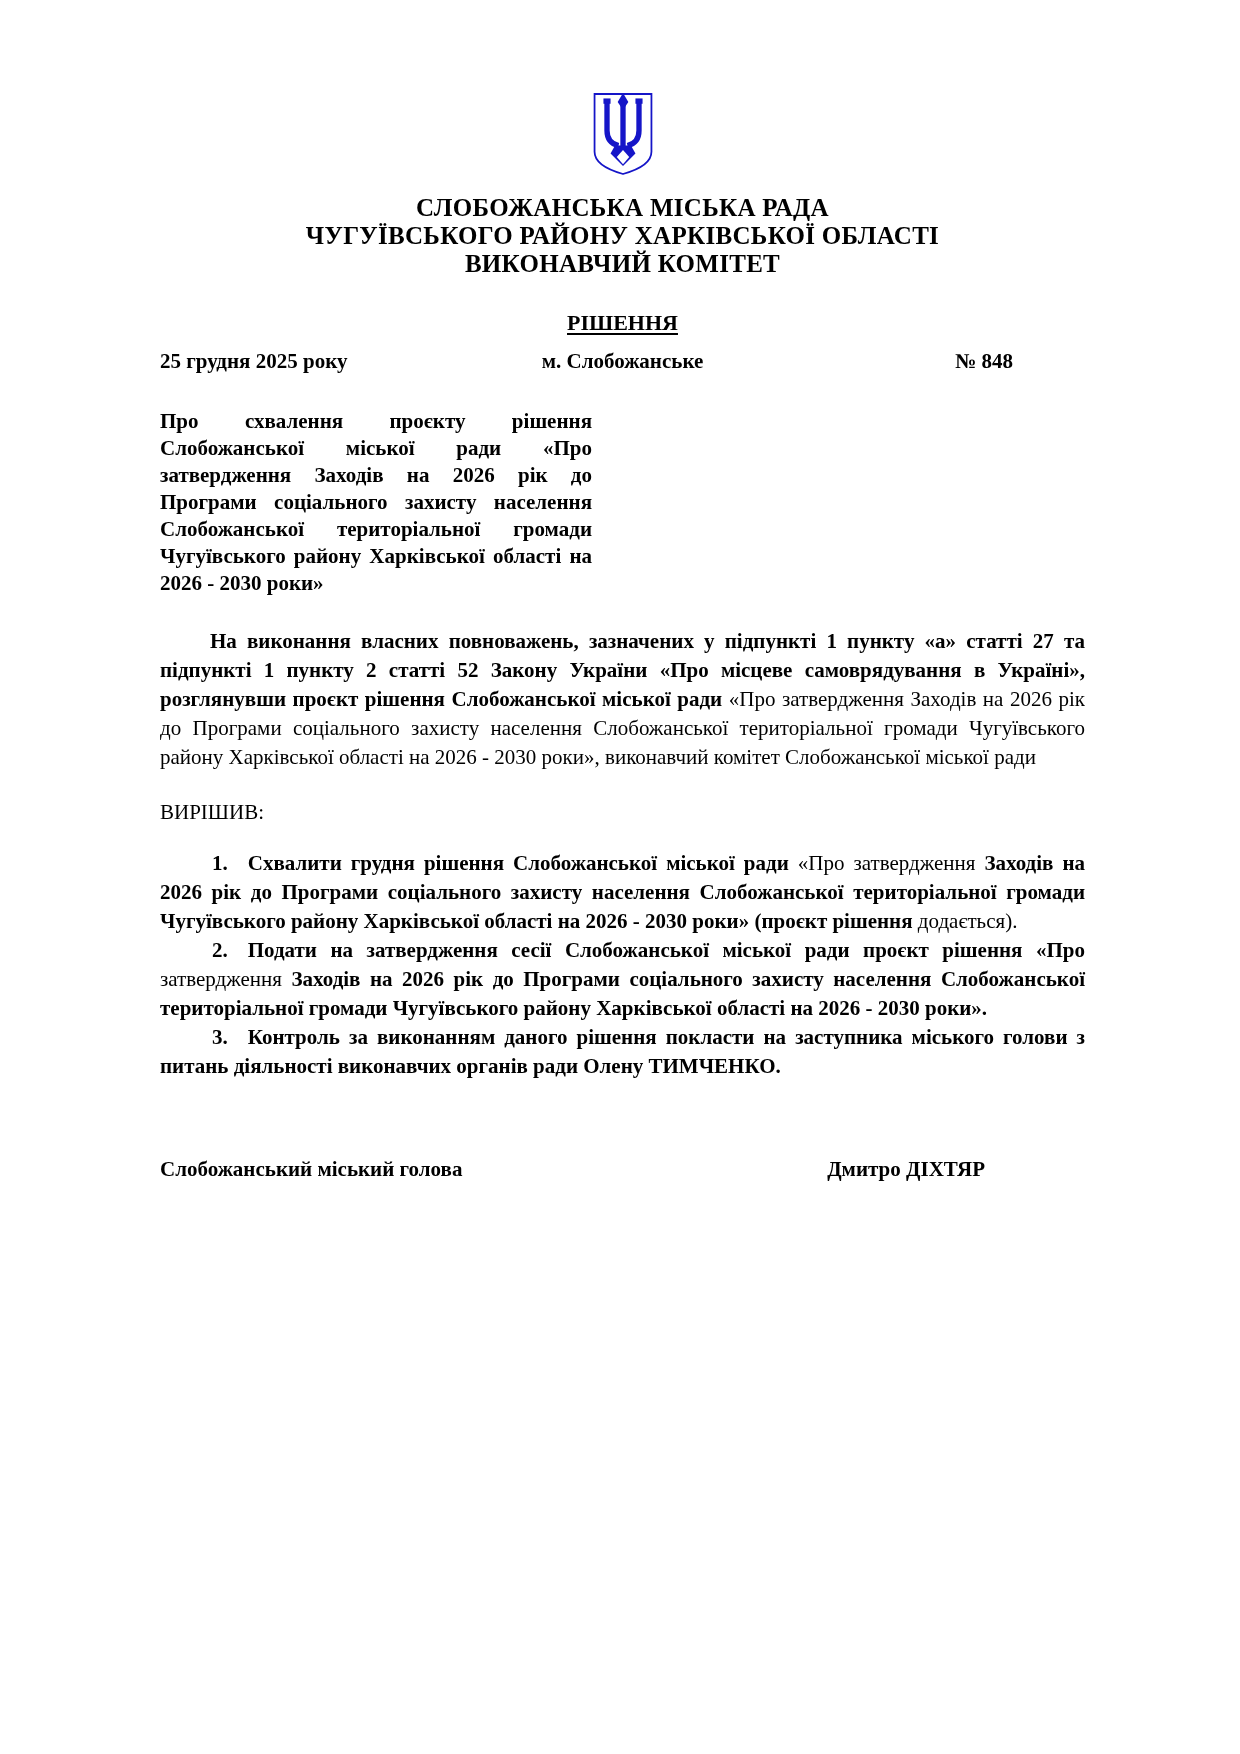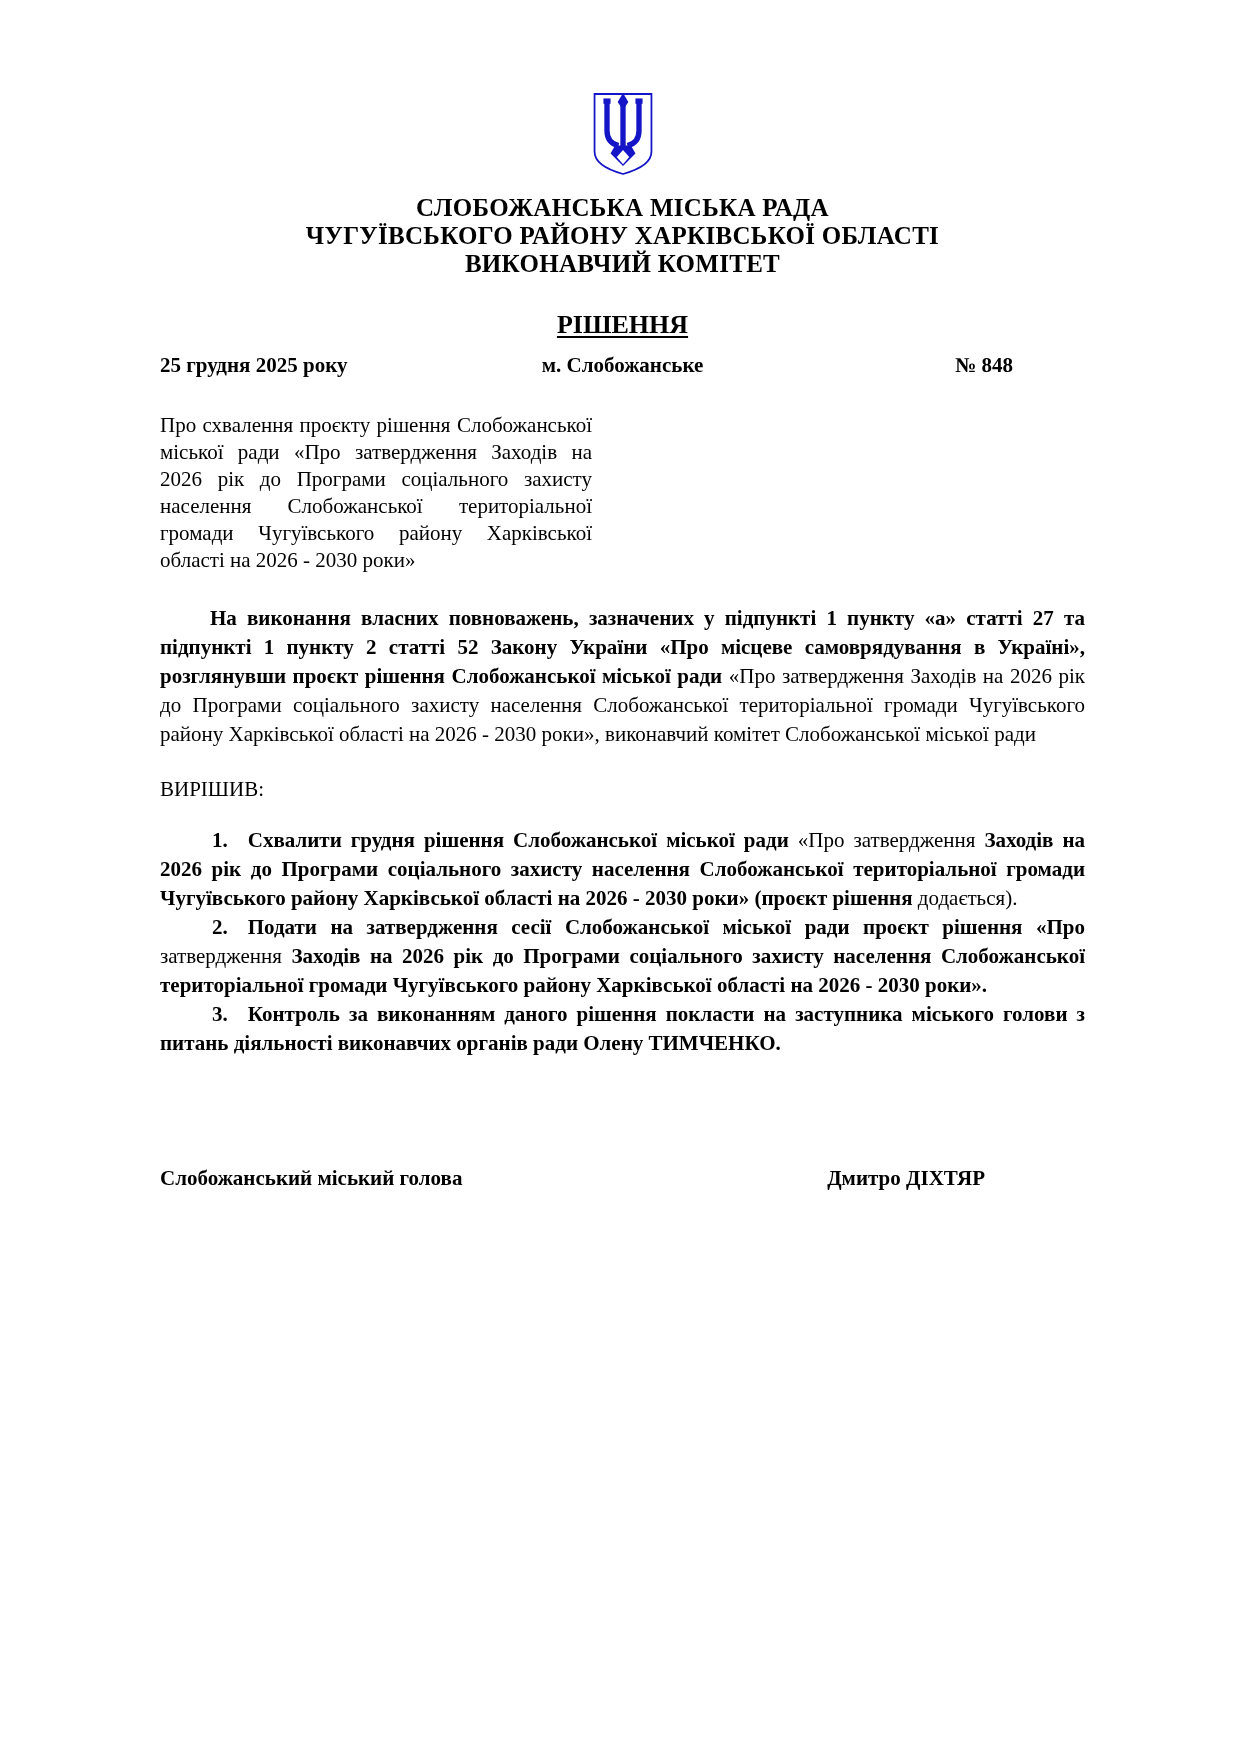--- a/index.html
+++ b/index.html
@@ -12,38 +12,38 @@
     position: relative;
     overflow: hidden;
   }
   .page { padding: 88px 155px 0 160px; }
 
   .emblem-wrap { text-align: center; height: 94px; margin-bottom: 12px; }
   .emblem-wrap svg { width: 64px; height: 92px; display: inline-block; }
 
   .org-header { text-align: center; font-weight: bold; font-size: 25px; line-height: 28px; letter-spacing: 0.3px; }
 
-  .doc-type { text-align: center; font-weight: bold; font-size: 26px; margin-top: 32px; }
+  .doc-type { text-align: center; font-weight: bold; font-size: 22px; margin-top: 32px; }
   .doc-type span { text-decoration: underline; text-underline-offset: 3px; }
 
   .meta-row { display: grid; grid-template-columns: 1fr auto 1fr; margin-top: 13px; font-size: 21px; font-weight: bold; }
   .meta-row .place { text-align: center; }
   .meta-row .num { text-align: right; padding-right: 72px; }
 
-  .subject { margin-top: 34px; width: 432px; font-weight: normal; font-size: 21px; line-height: 27px; text-align: justify; }
+  .subject { margin-top: 34px; width: 432px; font-weight: bold; font-size: 21px; line-height: 27px; text-align: justify; }
 
   .preamble { margin-top: 30px; font-size: 21px; line-height: 29px; text-align: justify; text-indent: 50px; }
 
   .resolved { margin-top: 26px; font-size: 21px; line-height: 29px; }
 
   .items { margin-top: 22px; }
   .item { font-size: 21px; line-height: 29px; text-align: justify; text-indent: 52px; }
   .item .item-num { font-weight: bold; margin-right: 20px; }
 
-  .sig-row { display: flex; justify-content: space-between; margin-top: 108px; font-size: 21px; font-weight: bold; }
+  .sig-row { display: flex; justify-content: space-between; margin-top: 76px; font-size: 21px; font-weight: bold; }
   .sig-row .sig-name { padding-right: 100px; }
 
   .b { font-weight: bold; }
 </style>
 </head>
 <body>
 
 <div class="page">
 
   <div class="emblem-wrap">

